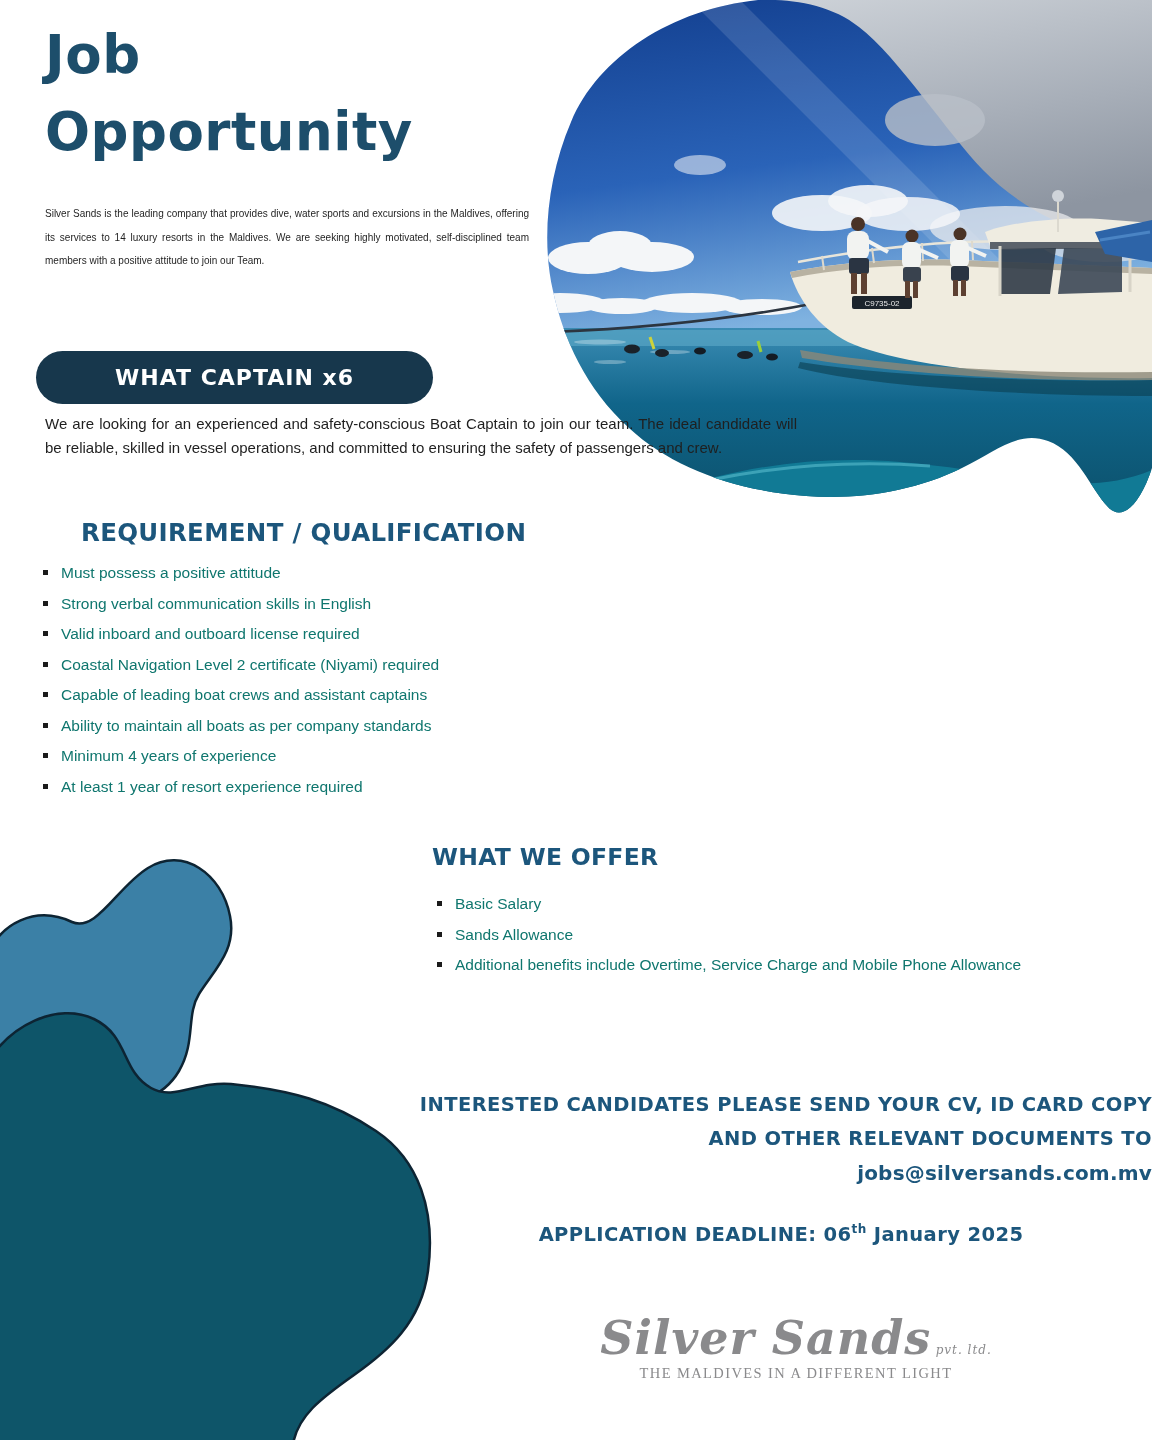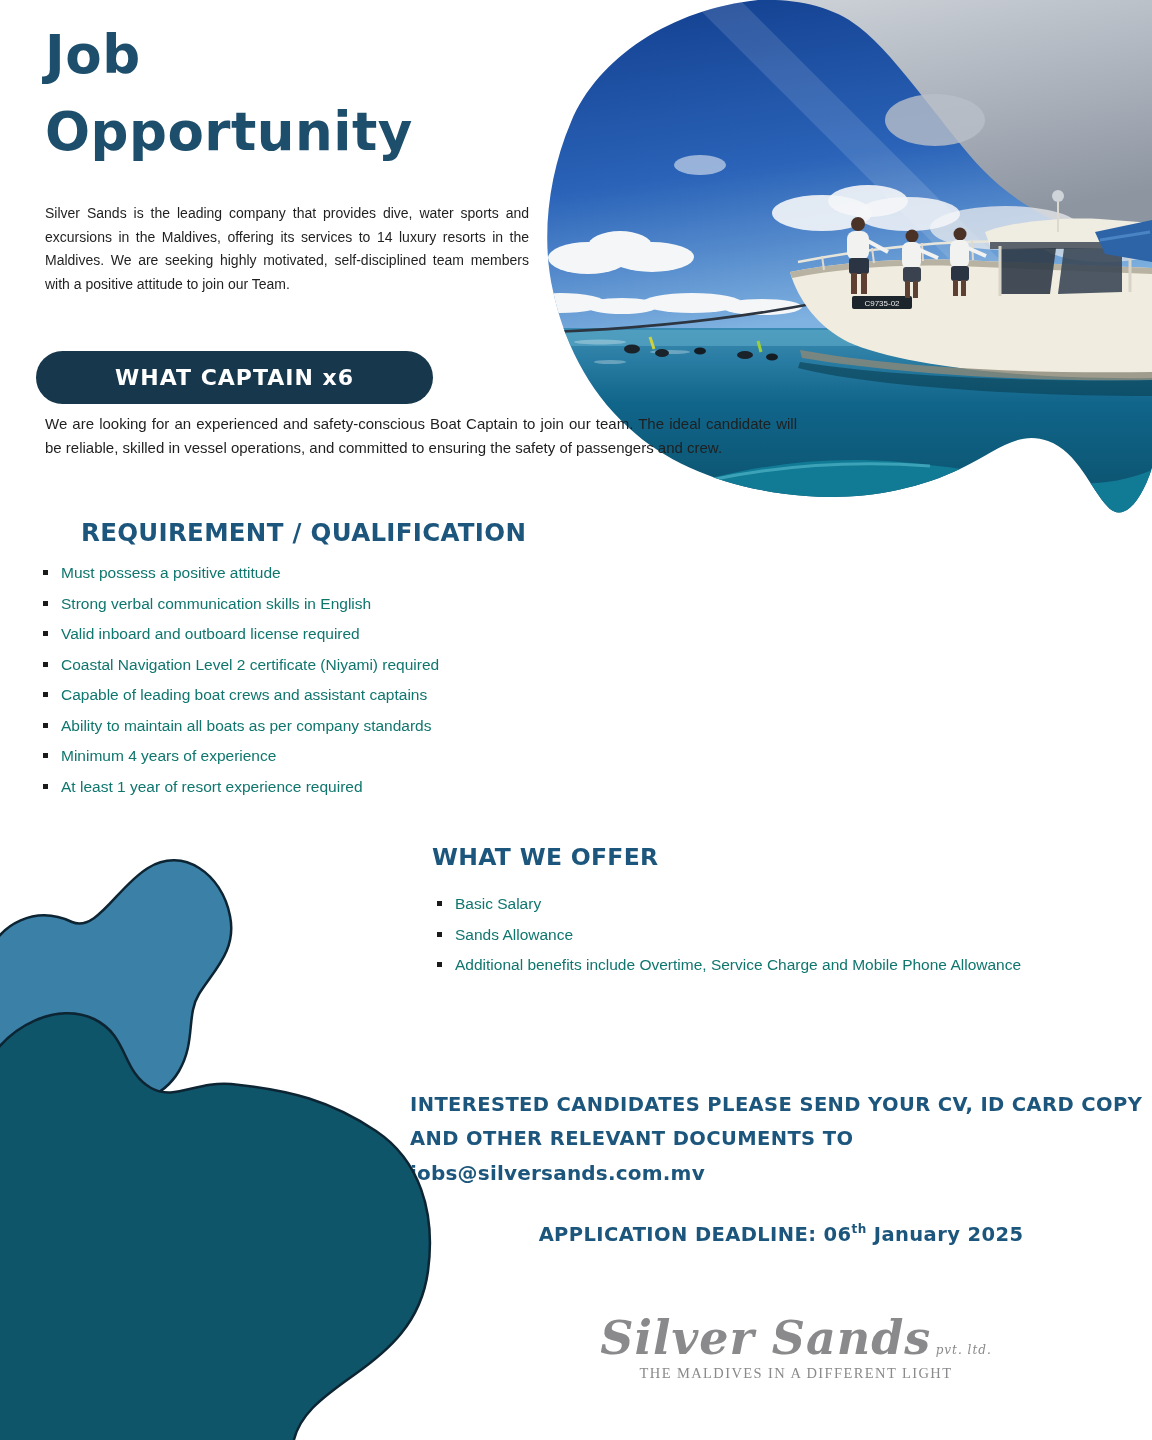--- a/index.html
+++ b/index.html
@@ -37,21 +37,21 @@
     font-size: 53px;
     line-height: 77px;
     color: var(--title, #1d4e6b);
     letter-spacing: 0.5px;
   }
 
   
   .intro {
     position: absolute; left: 45px; top: 202px;
     width: 484px;
-    font-size: 14px;
+    font-size: 10px;
     line-height: 23.5px;
     text-align: justify;
     color: #1f1f1f;
   }
   .role-desc {
     position: absolute; left: 45px; top: 412px;
     width: 752px;
     font-size: 15px;
     line-height: 23.5px;
     text-align: justify;
@@ -98,21 +98,21 @@
     flex: 0 0 auto;
     width: 5px; height: 5px;
     background: #1b1b1b;
     margin: 6px 13px 0 0;
   }
 
   
   .cta {
     position: absolute; left: 410px; top: 1088px;
     width: 742px;
-    text-align: left;
+    text-align: right;
     font-family: "DejaVu Sans", sans-serif;
     font-weight: 800;
     font-size: 19.5px;
     line-height: 34px;
     color: var(--heading, #1c567c);
     letter-spacing: 0.4px;
   }
   .cta .email-line { font-size: 20px; letter-spacing: 0.2px; }
   .deadline {
     position: absolute; left: 410px; top: 1222px;

